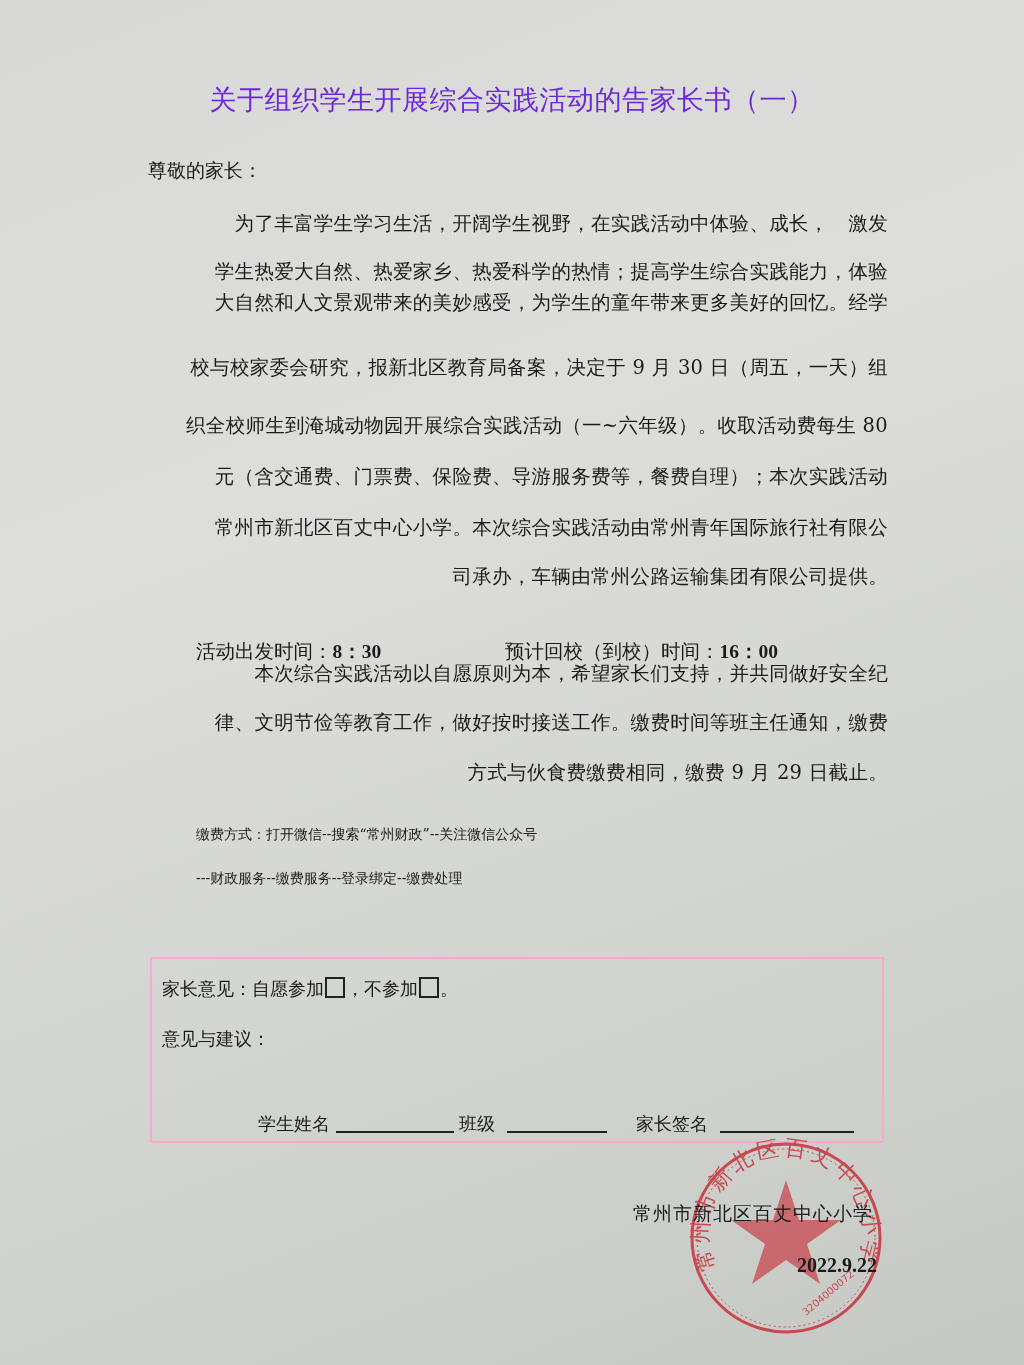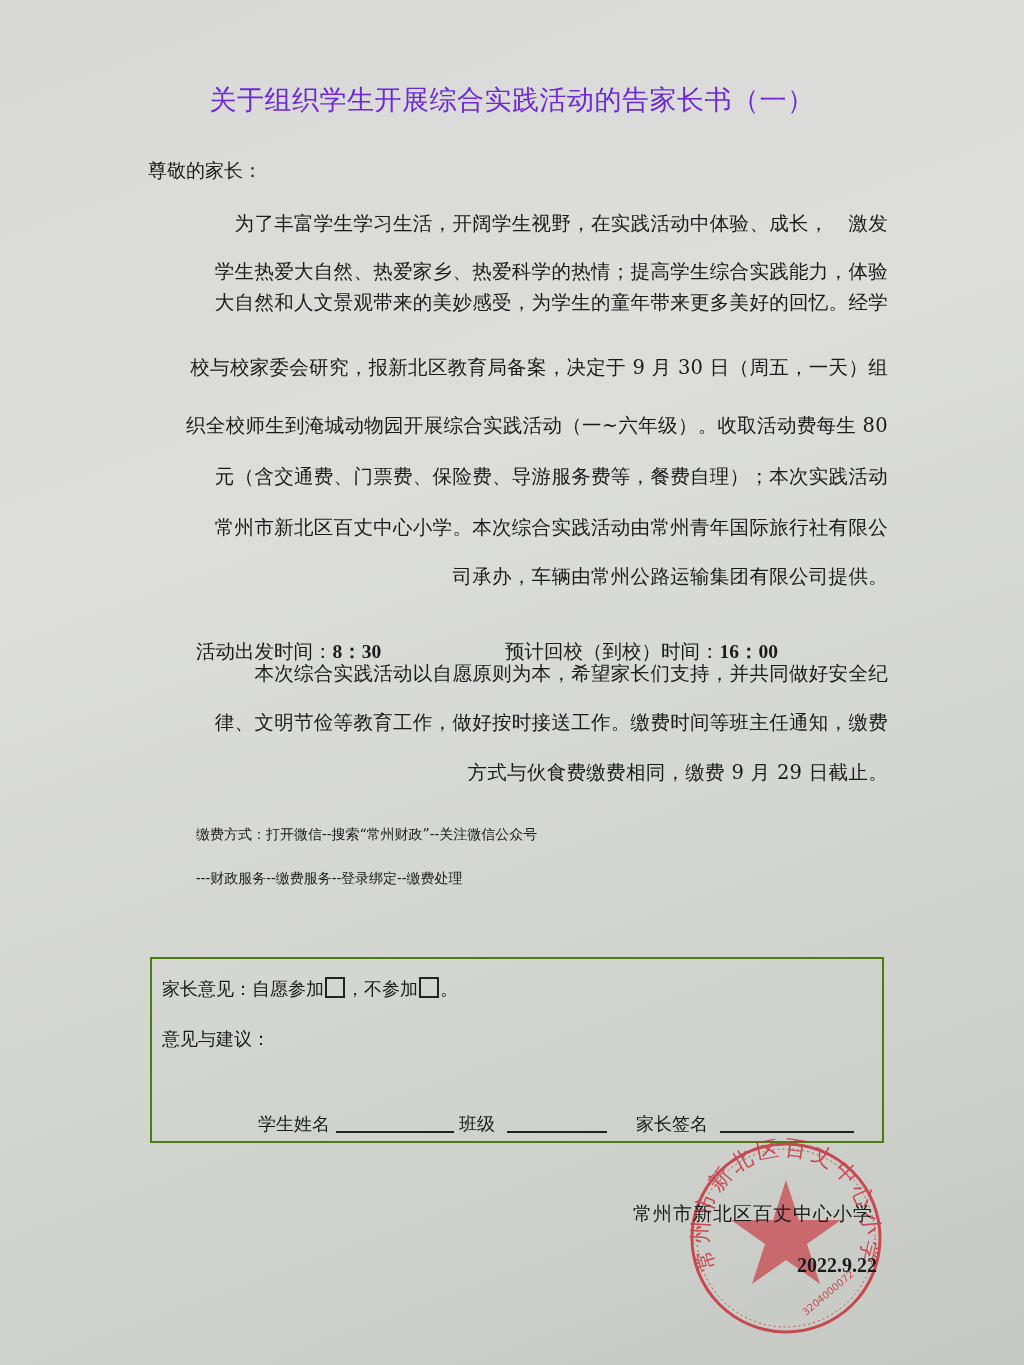--- a/index.html
+++ b/index.html
@@ -18,21 +18,21 @@
     .body-line {
       position: absolute; left: 148px; width: 740px; font-size: 19.5px; white-space: nowrap;
       letter-spacing: 0.3px;
       text-align: right;
     }
     .num { font-family: "Liberation Serif", serif; font-weight: bold; }
     .times { position: absolute; top: 610px; font-size: 19.5px; white-space: nowrap; margin-top: 28px; }
     .pay-line { position: absolute; left: 196px; font-size: 14px; white-space: nowrap; }
     .form-box {
       position: absolute; left: 150px; top: 957px; width: 734px; height: 186px;
-      border: 2px solid #4d7c0f; box-sizing: border-box;
+      border: 2px solid #f9a8d4; box-sizing: border-box;
     }
     .form-row { position: absolute; left: 10px; font-size: 18px; white-space: nowrap; }
     .checkbox {
       display: inline-block; width: 16px; height: 17px; border: 2px solid #222;
       vertical-align: -3px; margin: 0 1px; background: transparent; cursor: pointer;
     }
     .sig-row { position: absolute; top: 1112px; font-size: 18px; white-space: nowrap; }
     .underline { display: inline-block; border-bottom: 2px solid #222; height: 18px; vertical-align: -3px; }
     .school { position: absolute; left: 633px; top: 1201px; font-size: 19px; letter-spacing: 1px; white-space: nowrap; }
     .date { position: absolute; left: 797px; top: 1254px; font-size: 20px; font-weight: bold; font-family: "Liberation Serif", serif; text-align: right; }

